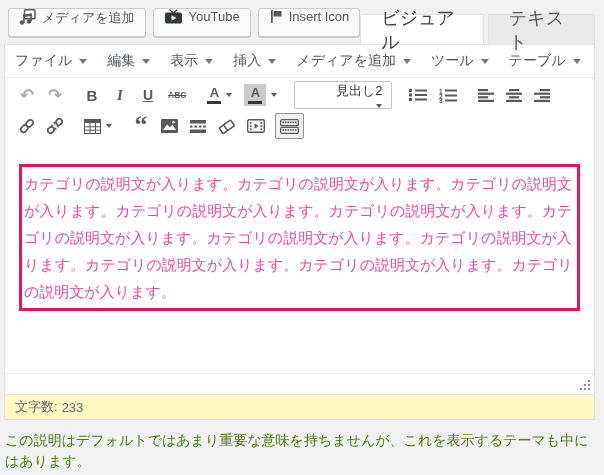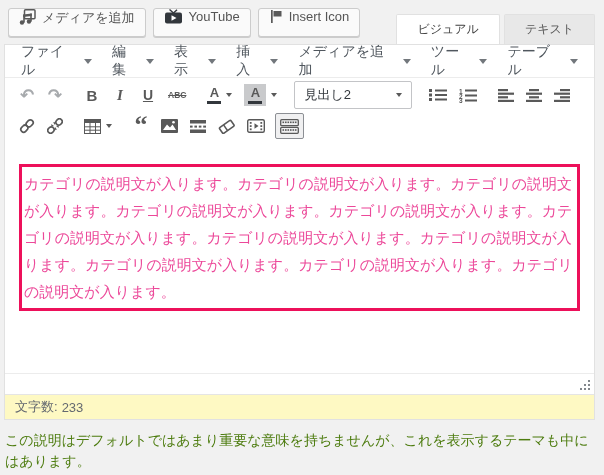--- a/index.html
+++ b/index.html
@@ -15,29 +15,29 @@
   .media-buttons { display:flex; gap:7px; margin-bottom:7px; }
   .wp-button {
     display:flex; align-items:flex-start; gap:6px;
     height:29px; padding:0 10px;
     background:#fafafa; border:1px solid #ccc; border-radius:3px;
     box-shadow:0 1px 0 #ccc; color:#555; font-size:13px; cursor:pointer; white-space:nowrap;
   }
   .tabs { display:flex; gap:4px; }
   .switch-tab {
     height:30px; padding:0 20px; display:flex; align-items:center;
-    font-size:12px; color:#595959; cursor:pointer;
+    font-size:18px; color:#595959; cursor:pointer;
     border:1px solid #e1e1e1; border-bottom:none; border-radius:2px 2px 0 0;
   }
   .switch-tab.active { background:#fff; color:#404040; }
   .switch-tab.inactive { background:#e8e8e8; }
   
   .editor-wrap { margin:0 9px 0 4px; background:#fff; border:1px solid #e1e1e1; }
   
-  .mce-menubar { display:flex; align-items:center; padding:0 6px; height:33px; border-bottom:1px solid #ececec; }
+  .mce-menubar { display:flex; align-items:center; padding:0 0; height:33px; border-bottom:1px solid #ececec; }
   .menu-item { display:flex; align-items:center; gap:7px; padding:5px 10px; font-size:14px; color:#50575e; cursor:pointer; border-radius:2px; }
   .caret { width:0; height:0; border-left:4px solid transparent; border-right:4px solid transparent; border-top:5px solid #72777c; }
   .caret.sm { border-left-width:3.5px; border-right-width:3.5px; border-top-width:4.5px; border-top-color:#595959; }
   
   .mce-toolbar { display:flex; align-items:center; padding:3px 8px 2px 8px; flex-wrap:nowrap; }
   .mce-toolbar.row2 { padding-top:2px; padding-bottom:6px; }
   .group { display:flex; align-items:center; margin-right:9px; }
   .tbtn {
     min-width:26px; height:26px; padding:2px 4px; margin:0 1px;
     display:flex; flex-direction:column; align-items:center; justify-content:center;
@@ -49,24 +49,24 @@
   .glyph-arrow { font-family:"DejaVu Sans", sans-serif; font-size:17px; line-height:1; font-weight:bold; }
   .glyph-b { font-size:15px; font-weight:bold; line-height:1; }
   .glyph-i { font-family:"Liberation Serif", serif; font-style:italic; font-weight:bold; font-size:15px; line-height:1; }
   .glyph-u { font-size:14px; font-weight:bold; text-decoration:underline; line-height:1; }
   .glyph-abc { font-size:8.5px; font-weight:bold; text-decoration:line-through; line-height:1; letter-spacing:0; }
   .glyph-quote { font-family:"Liberation Serif", serif; font-size:26px; font-weight:bold; line-height:10px; height:12px; }
   .color-stack { display:flex; flex-direction:column; align-items:center; }
   .color-letter { font-size:13px; font-weight:bold; line-height:1; }
   .color-bar { width:14px; height:3px; background:#32373c; margin-top:2px; }
   .format-select {
-    width:118px; height:28px; margin:0 2px;
+    width:98px; height:28px; margin:0 2px;
     border:1px solid #c3c4c7; border-radius:2px; background:#fff;
-    display:flex; align-items:center; justify-content:space-between;
-    padding:0 9px; font-size:13px; color:#32373c; cursor:pointer;
+    display:flex; align-items:flex-end; justify-content:space-between;
+    padding:0 9px; font-size:13px; color:#32373c; cursor:pointer;flex-direction:column;
   }
   
   .editor-content { height:228px; padding:19px 14px; background:#fff; overflow:hidden; cursor:text; }
   .desc-paragraph {
     margin:0; border:3px solid #ed105a; padding:3px 2px;
     font-size:15px; line-height:27px; color:#ec4899;
     word-break:break-all;
   }
   
   .mce-statusbar { height:21px; background:#fff; border-top:1px solid #ececec; position:relative; }

